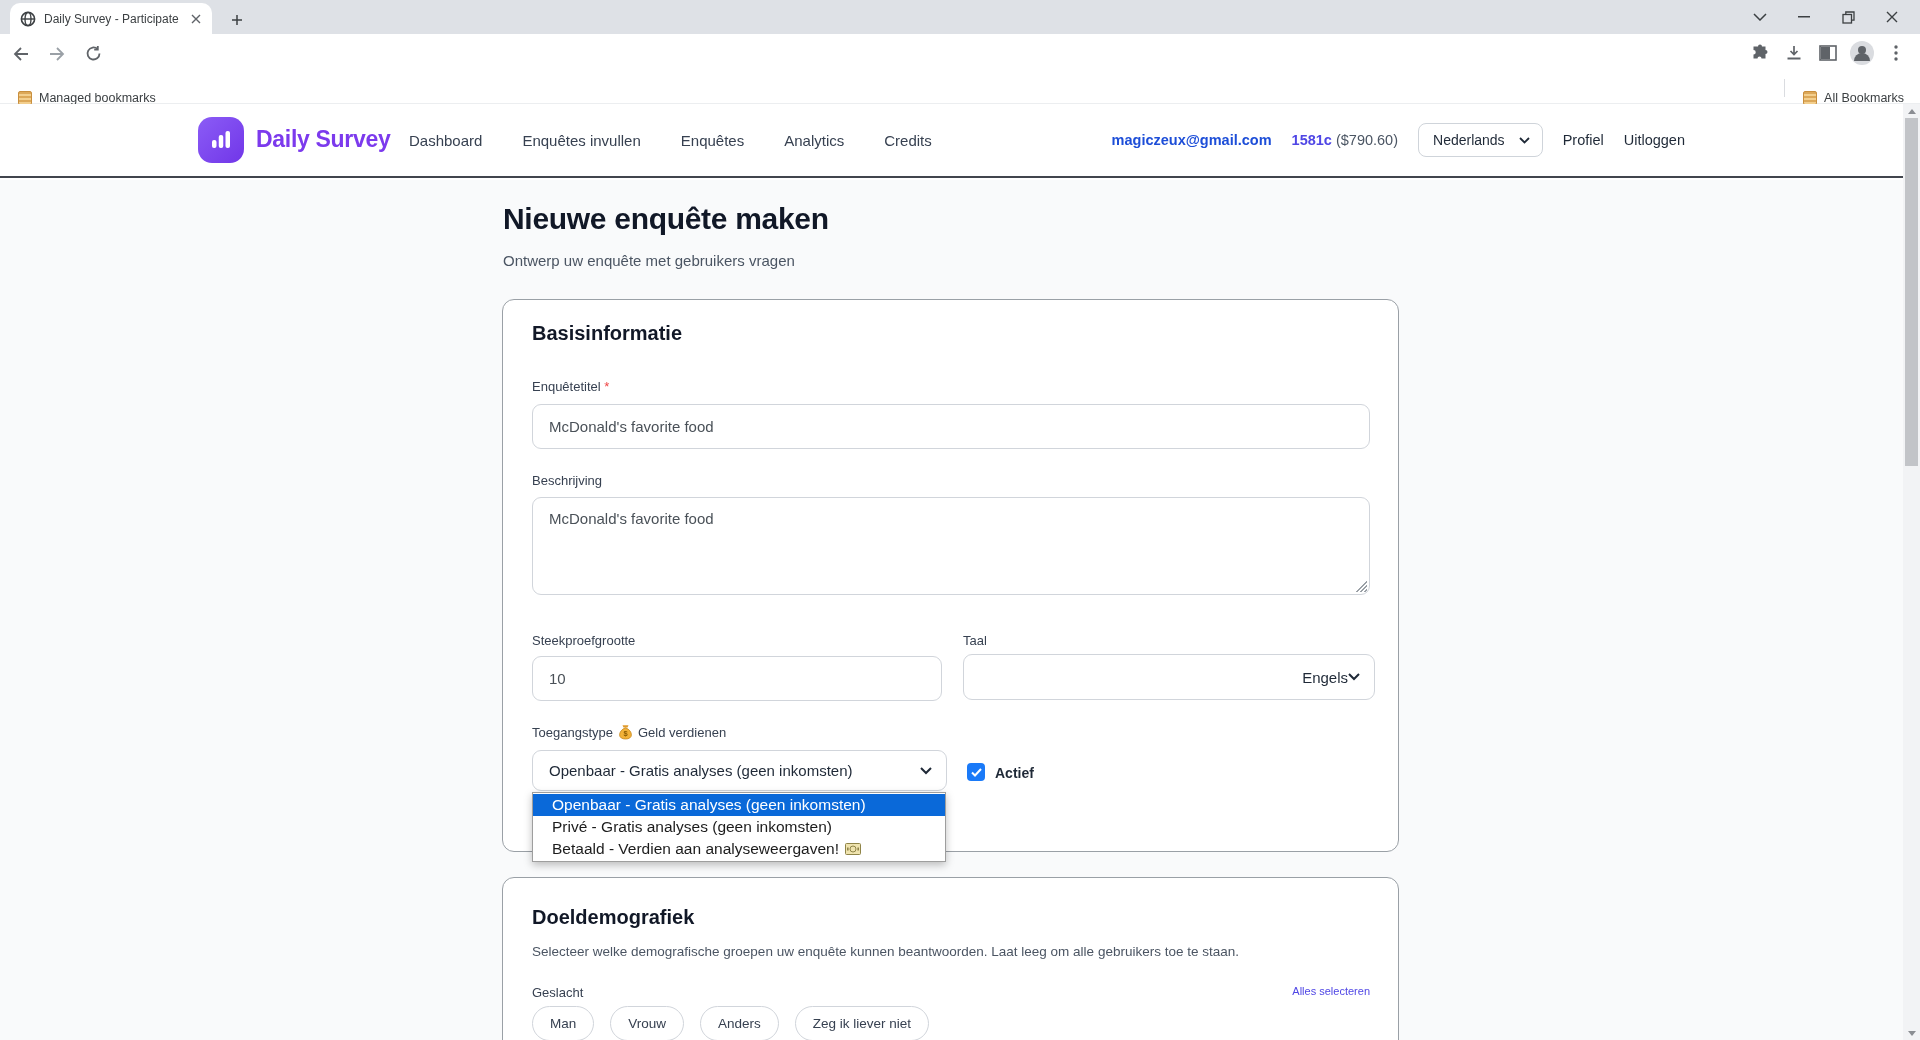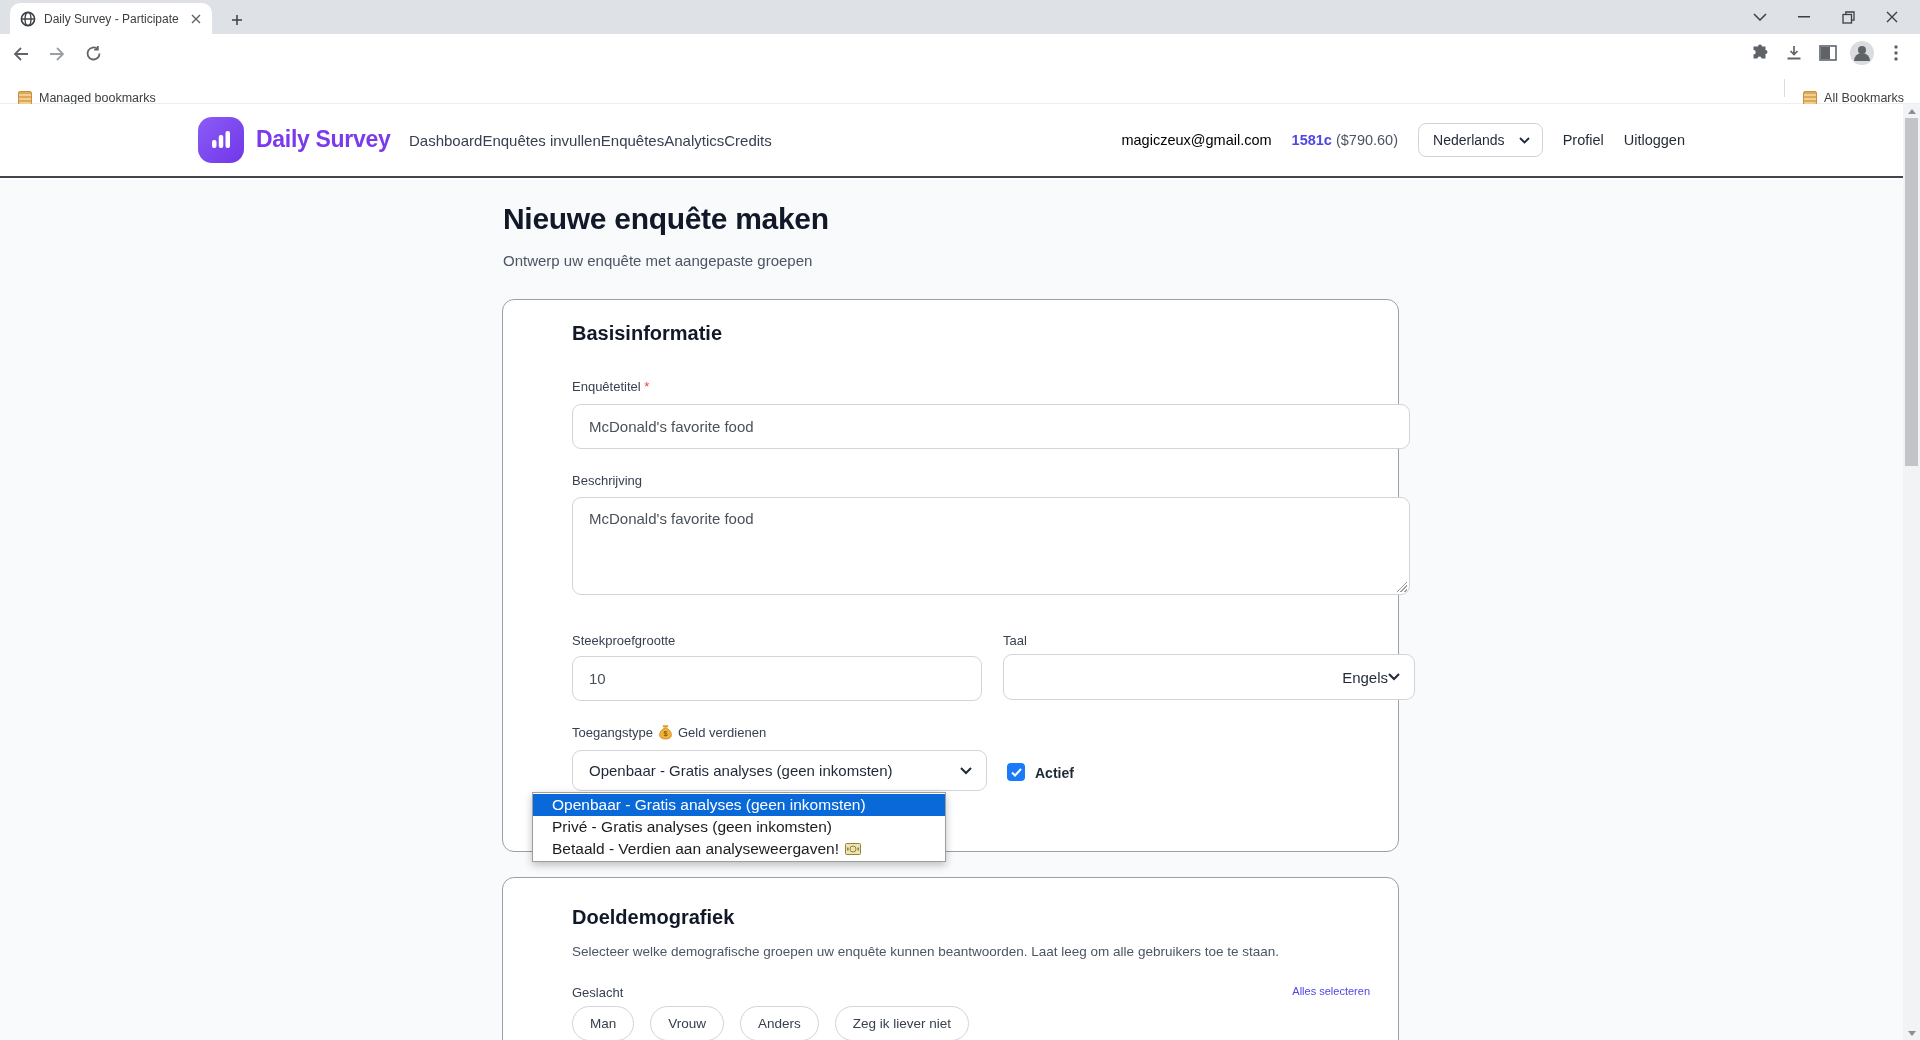--- a/index.html
+++ b/index.html
@@ -1,17 +1,17 @@
 <!DOCTYPE html>
 <html><head>
 <meta charset="utf-8">
 <style>
   * { margin:0; padding:0; box-sizing:border-box; }
   html,body { width:1920px; height:1040px; overflow:hidden; font-family:"Liberation Sans", sans-serif; background:#fff; }
-  .abs { position:absolute;margin-left:40px; }
+  .abs { position:absolute; }
 
   
   .tabbar { position:absolute; top:0; left:0; width:1920px; height:34px; background:#dee1e6; }
   .tab { position:absolute; left:10px; top:3px; width:202px; height:31px; background:#fff; border-radius:10px 10px 0 0; display:flex; align-items:center; gap:8px; padding:0 8px 0 10px; }
   .tab-title { font-size:12px; color:#3c4043; flex:1; white-space:nowrap; overflow:hidden; }
   .tab-close { width:16px; height:16px; display:flex; align-items:center; justify-content:center; border-radius:50%; }
   .newtab { position:absolute; left:224px; top:7px; width:26px; height:26px; display:flex; align-items:center; justify-content:center; border-radius:50%; }
   .wincontrols { position:absolute; right:6px; top:0; height:34px; display:flex; }
   .winbtn { width:44px; height:34px; display:flex; align-items:center; justify-content:center; }
 
@@ -24,24 +24,24 @@
 
   .bookmarksbar { position:absolute; top:73px; left:0; width:1920px; height:31px; background:#fff; border-bottom:1px solid #eceef0; display:flex; align-items:center; }
   .bk-item { display:flex; align-items:center; gap:7px; font-size:12.5px; color:#3c4043; padding:3px 8px; border-radius:6px;margin-top:19px; }
   .bk-icon { width:14px; height:14px; border-radius:2px; border:1px solid #c98f3d; background:repeating-linear-gradient(0deg,#f3cf8e 0 2px,#dca859 2px 4px); }
   .bk-sep { width:1px; height:18px; background:#dadce0; margin:0 10px; }
 
   
   .appheader { position:absolute; top:104px; left:0; width:1903px; height:74px; background:#fff; border-bottom:2px solid #41454d; }
   .logo { position:absolute; left:198px; top:13px; width:46px; height:46px; border-radius:14px; background:linear-gradient(135deg,#8b5cf6,#7136e8); display:flex; align-items:center; justify-content:center; }
   .brand { position:absolute; left:256px; top:22px; font-size:23px; font-weight:700; color:#7c3aed; letter-spacing:-0.3px; }
-  .mainnav { position:absolute; left:409px; top:0; height:72px; display:flex; align-items:center; }
+  .mainnav { position:absolute; left:409px; top:0; height:72px; display:flex; align-items:center; gap:40px; }
   .mainnav span { font-size:15px; color:#374151; cursor:pointer; }
   .hdr-right { position:absolute; right:218px; top:0; height:72px; display:flex; align-items:center; gap:20px; }
-  .hdr-email { font-size:14.5px; color:#000000; }
+  .hdr-email { font-size:14.5px; color:#1d4ed8;font-weight:bold; }
   .hdr-credits { font-size:14.5px; }
   .hdr-credits .c1 { color:#4f46e5; font-weight:600; }
   .hdr-credits .c2 { color:#4b5563; }
   .lang-select { display:flex; align-items:center; gap:14px; border:1px solid #cfd4da; border-radius:8px; padding:8px 12px 8px 14px; font-size:14px; color:#1f2937; background:#fff; }
   .hdr-link { font-size:14.5px; color:#1f2937; cursor:pointer; }
 
   
   .page { position:absolute; top:180px; left:0; width:1903px; height:860px; background:#f9fafb; }
   .pg-title { position:absolute; left:503px; top:22px; font-size:30px; font-weight:700; color:#111827; letter-spacing:-0.3px; }
   .pg-sub { position:absolute; left:503px; top:72px; font-size:15px; color:#4b5563; }
@@ -214,21 +214,21 @@
           <path d="M1 1 L5.5 5.5 L10 1" fill="none" stroke="#1f2937" stroke-width="1.8"></path>
         </svg>
     </div>
     <span class="hdr-link">Profiel</span>
     <span class="hdr-link">Uitloggen</span>
   </div>
 </div>
 
 <div class="page">
   <div class="pg-title">Nieuwe enquête maken</div>
-  <div class="pg-sub">Ontwerp uw enquête met aangepaste groepen</div>
+  <div class="pg-sub">Ontwerp uw enquête met gebruikers vragen</div>
 
   <div class="card card1">
     <h2 class="abs" style="left:29px; top:22px;">Basisinformatie</h2>
 
     <div class="flabel abs" style="left:29px; top:79px;">
       <span>Enquêtetitel</span> <span class="req">*</span>
     </div>
     <input class="tinput abs" style="left: 29px; top: 104px; width: 838px; height: 45px;" value="McDonald's favorite food">
 
     <div class="flabel abs" style="left:29px; top:173px;">Beschrijving</div>

